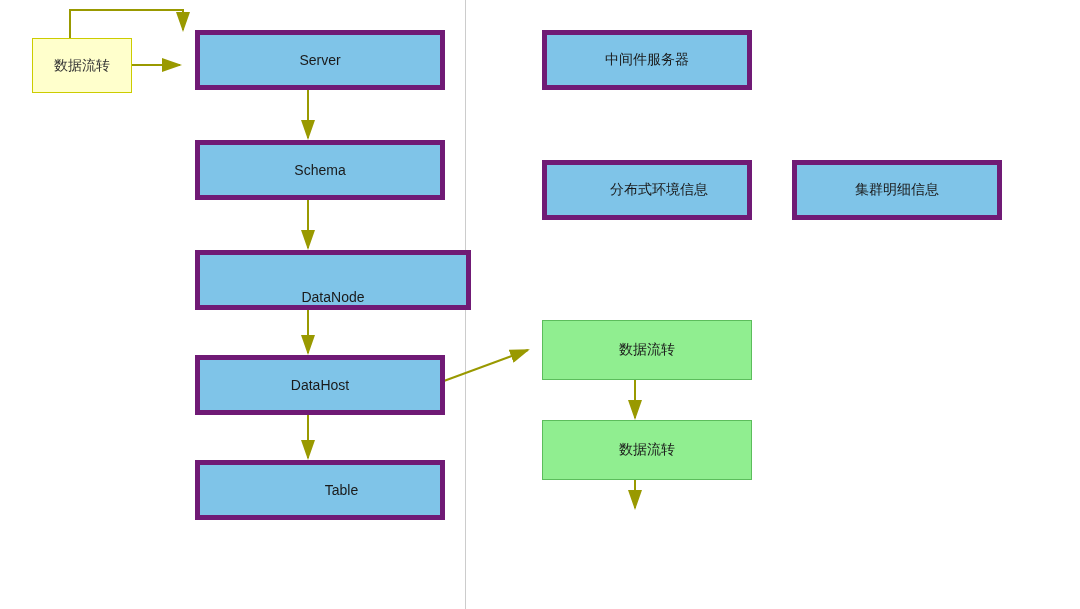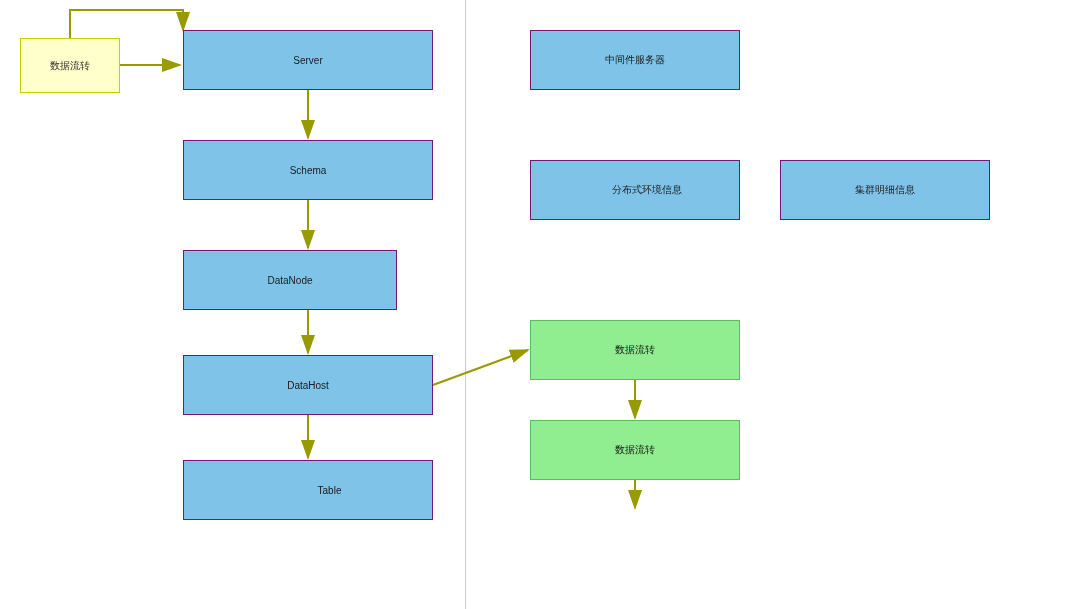--- a/index.html
+++ b/index.html
@@ -29,32 +29,33 @@
       background: #cccccc;
     }
 
     
     .box {
       position: absolute;
       display: flex;
       align-items: center;
       justify-content: center;
       text-align: center;
-      font-size: 10px;
+      font-size: 14px;
+      margin-left: 12px;
     }
 
     .box-yellow {
       background: #ffffcc;
       border: 1px solid #cccc00;
       color: #333;
     }
 
     .box-blue {
       background: #7fc4e8;
-      border: 1px solid #701a75;
+      border: 5px solid #701a75;
       color: #1a1a1a;
     }
 
     .box-green {
       background: #90ee90;
       border: 1px solid #5cbd5c;
       color: #1a1a1a;
     }
 
     
@@ -105,21 +106,21 @@
   </div>
 
   <div class="box box-blue" style="left:183px; top:30px; width:250px; height:60px;">
     <span>Server</span>
   </div>
 
   <div class="box box-blue" style="left:183px; top:140px; width:250px; height:60px;">
     <span>Schema</span>
   </div>
 
-  <div class="box box-blue" style="left:183px; top:250px; width:214px; height:60px;">
+  <div class="box box-blue" style="left:183px; top:250px; width:276px; height:60px;align-items:flex-end;">
     <span>DataNode</span>
   </div>
 
   <div class="box box-blue" style="left:183px; top:355px; width:250px; height:60px;">
     <span>DataHost</span>
   </div>
 
   <div class="box box-blue" style="left:183px; top:460px; width:250px; height:60px;padding-left:43px;">
     <span>Table</span>
   </div>

